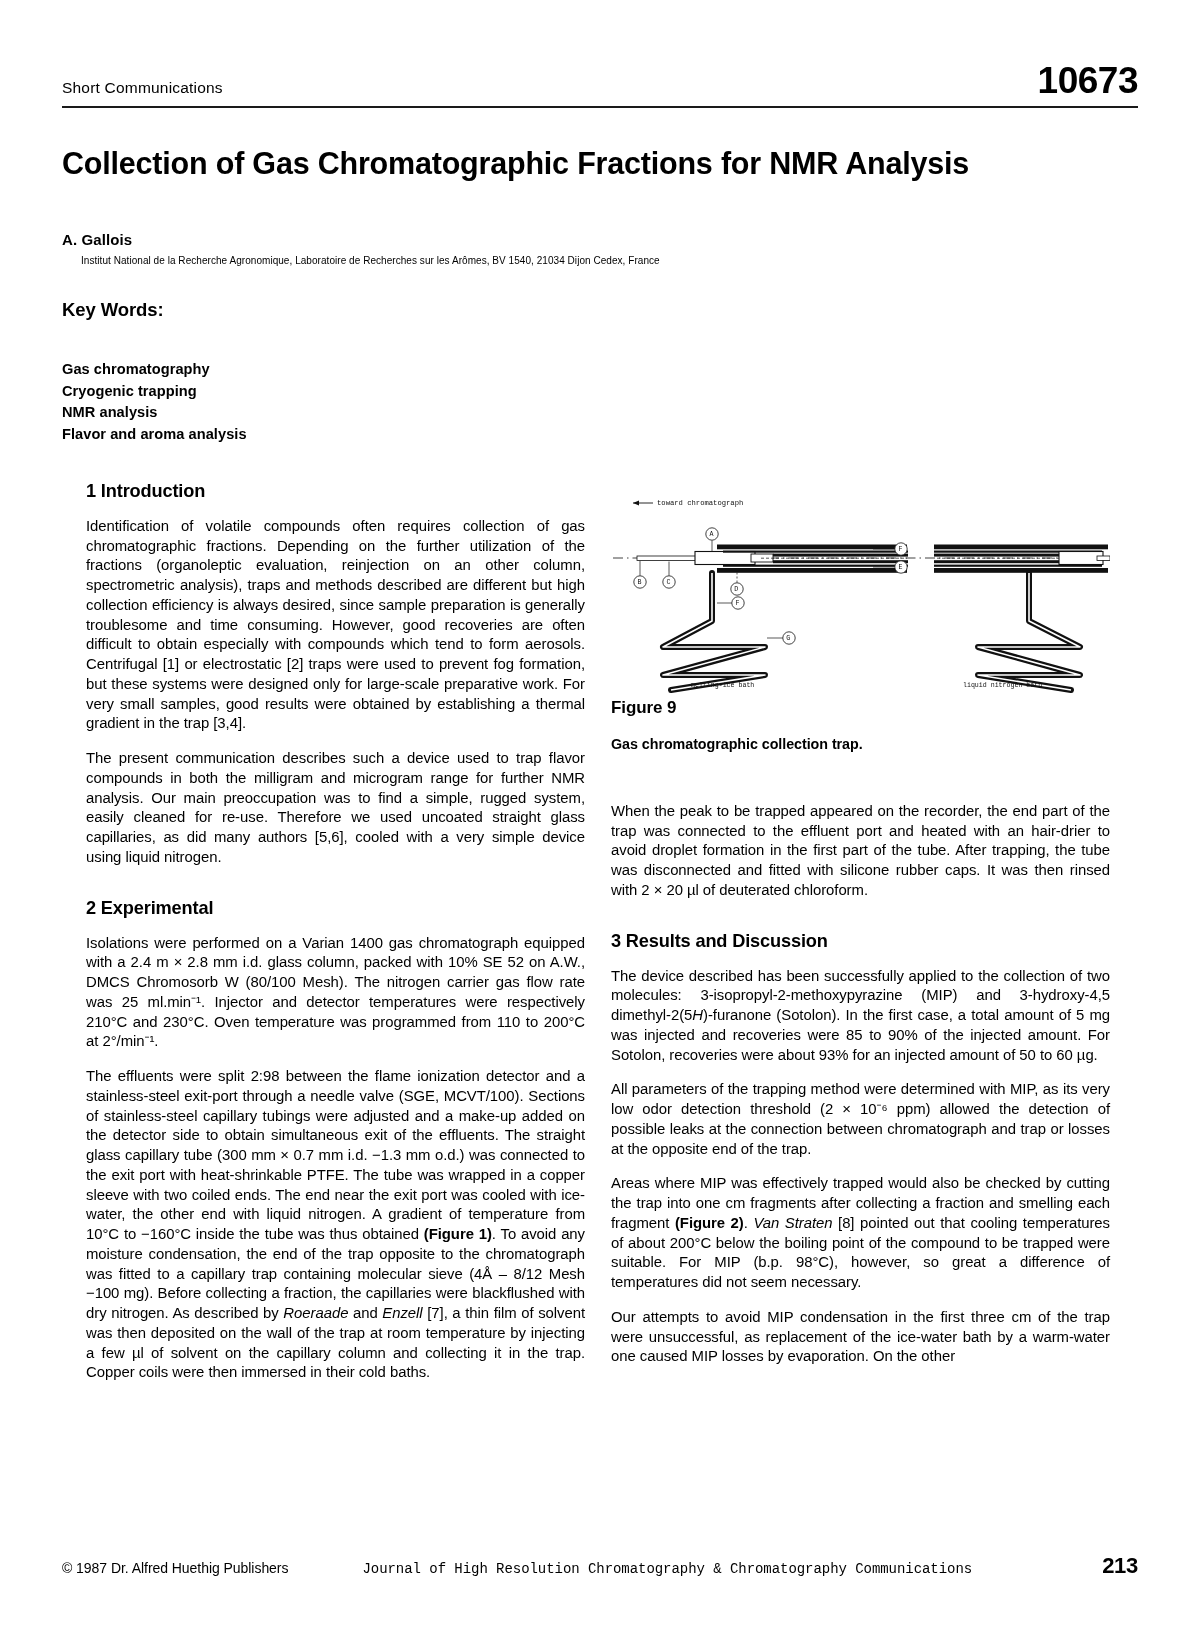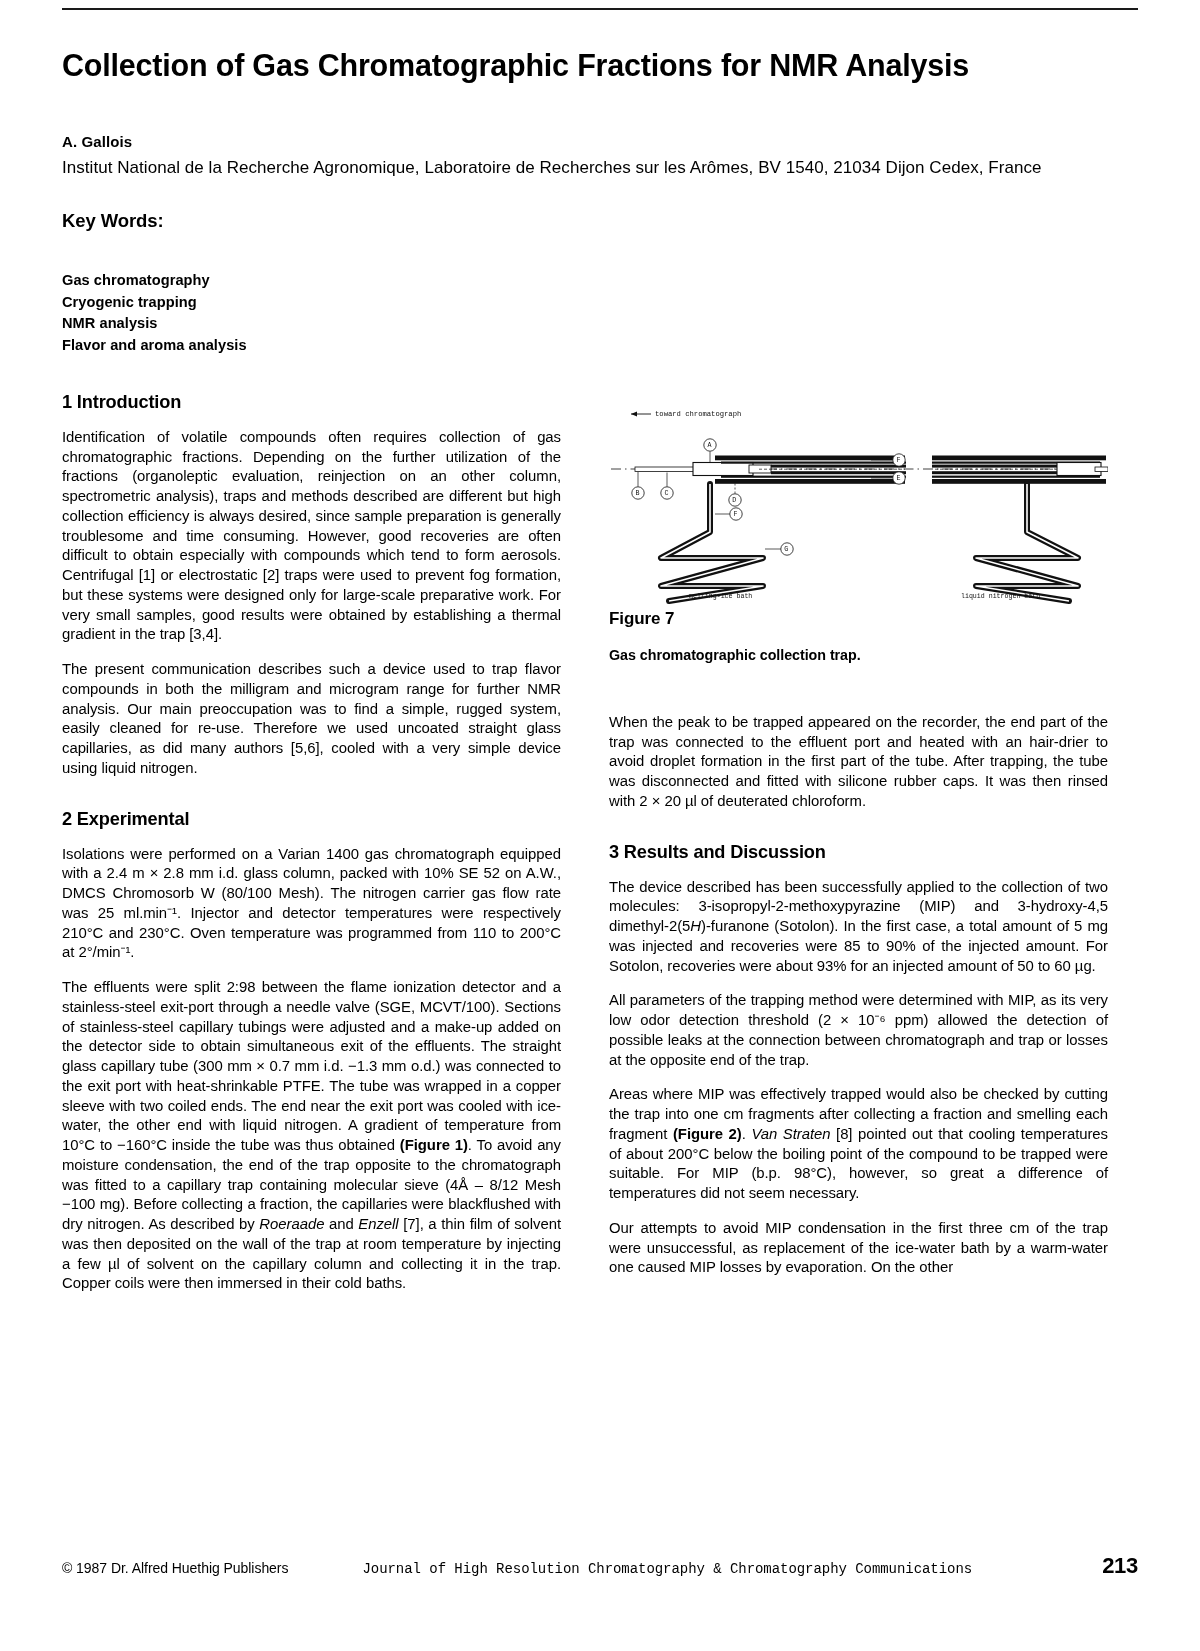--- a/index.html
+++ b/index.html
@@ -57,44 +57,46 @@
     margin: 38px 0 0 0;
     line-height: 1.15;
   }
   .author {
     font-size: 15px;
     font-weight: bold;
     margin-top: 50px;
     letter-spacing: .1px;
   }
   .affiliation {
-    font-size: 17px;
+    font-size: 10px;
     margin-top: 7px;
     letter-spacing: .05px;
     line-height: 1.28;
+    margin-left: 19px;
   }
   .keywords-head {
     font-size: 18.5px;
     font-weight: bold;
     margin-top: 31px;
     letter-spacing: -0.1px;
   }
   .keywords-list {
     margin-top: 38px;
     font-size: 14.6px;
     font-weight: bold;
     line-height: 1.49;
     letter-spacing: .05px;
   }
 
   
   .columns {
     display: flex;
-    gap: 48px;
+    gap: 26px;
     margin-top: 35px;
+    margin-left: 24px;
   }
   .col {
     width: 499px;
     flex: 0 0 499px;
   }
   h2.sec {
     font-size: 18.2px;
     font-weight: bold;
     margin: 0 0 15px 0;
     letter-spacing: -0.15px;
@@ -168,20 +170,24 @@
 
   
   .figtext { font-family: "Liberation Mono", monospace; font-size: 7.2px; fill:#111; }
   .figtext-s { font-family: "Liberation Mono", monospace; font-size: 6.6px; fill:#111; }
 </style>
 </head>
 <body>
 
 <div class="page">
 
+  <div class="runhead">
+    <div class="runhead-left">Short Communications</div>
+    <div class="runhead-right">10673</div>
+  </div>
   <div class="rule"></div>
 
   <h1 class="doc-title">Collection of Gas Chromatographic Fractions for NMR Analysis</h1>
   <div class="author">A. Gallois</div>
   <div class="affiliation">Institut National de la Recherche Agronomique, Laboratoire de Recherches sur les Arômes, BV 1540, 21034 Dijon Cedex, France</div>
 
   <div class="keywords-head">Key Words:</div>
   <div class="keywords-list">
     <div>Gas chromatography</div>
     <div>Cryogenic trapping</div>
@@ -303,21 +309,21 @@
               <path d="M418,92 L418,140 L469,166 L367,166 L469,194 L367,194 L460,209"></path>
             </g>
             <g fill="none" stroke="#fff" stroke-width="1.6" stroke-linejoin="round">
               <path d="M418,92 L418,140 L469,166 L367,166 L469,194 L367,194 L460,209"></path>
             </g>
 
             <text class="figtext-s" x="80" y="206">melting-ice bath</text>
             <text class="figtext-s" x="352" y="206">liquid nitrogen bath</text>
           </svg>
         </div>
-        <div class="fig-label">Figure 7</div>
+        <div class="fig-label">Figure 9</div>
         <div class="fig-caption">
           <span class="cap-title">Gas chromatographic collection trap.</span>
         </div>
       </div>
 
       <div class="fig-gap"></div>
 
       <p class="body">When the peak to be trapped appeared on the recorder, the end part of the trap was connected to the effluent port and heated with an hair-drier to avoid droplet formation in the first part of the tube. After trapping, the tube was disconnected and fitted with silicone rubber caps. It was then rinsed with 2 × 20 µl of deuterated chloroform.</p>
 
       <h2 class="sec spaced-top">3 Results and Discussion</h2>

